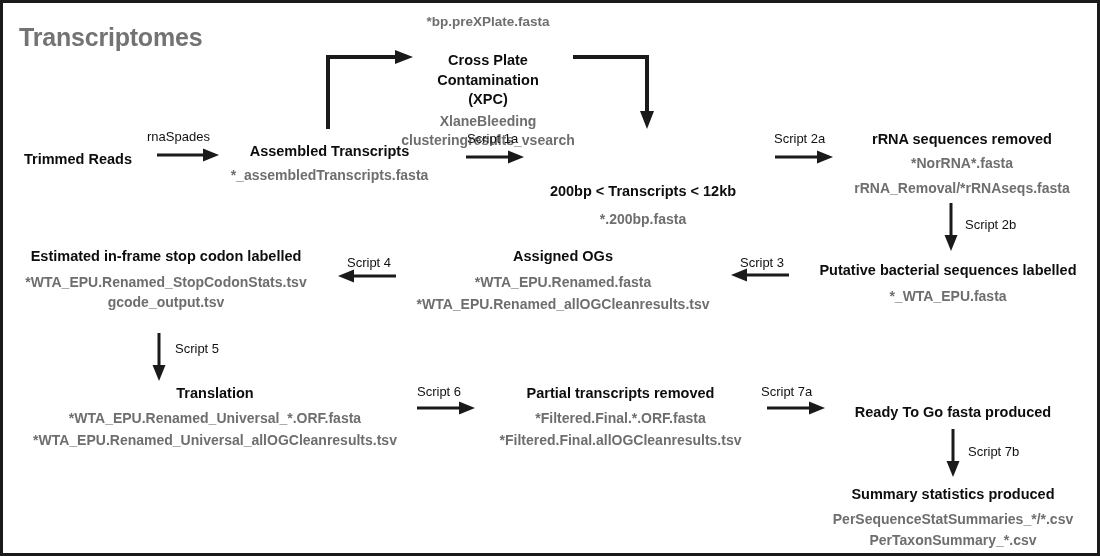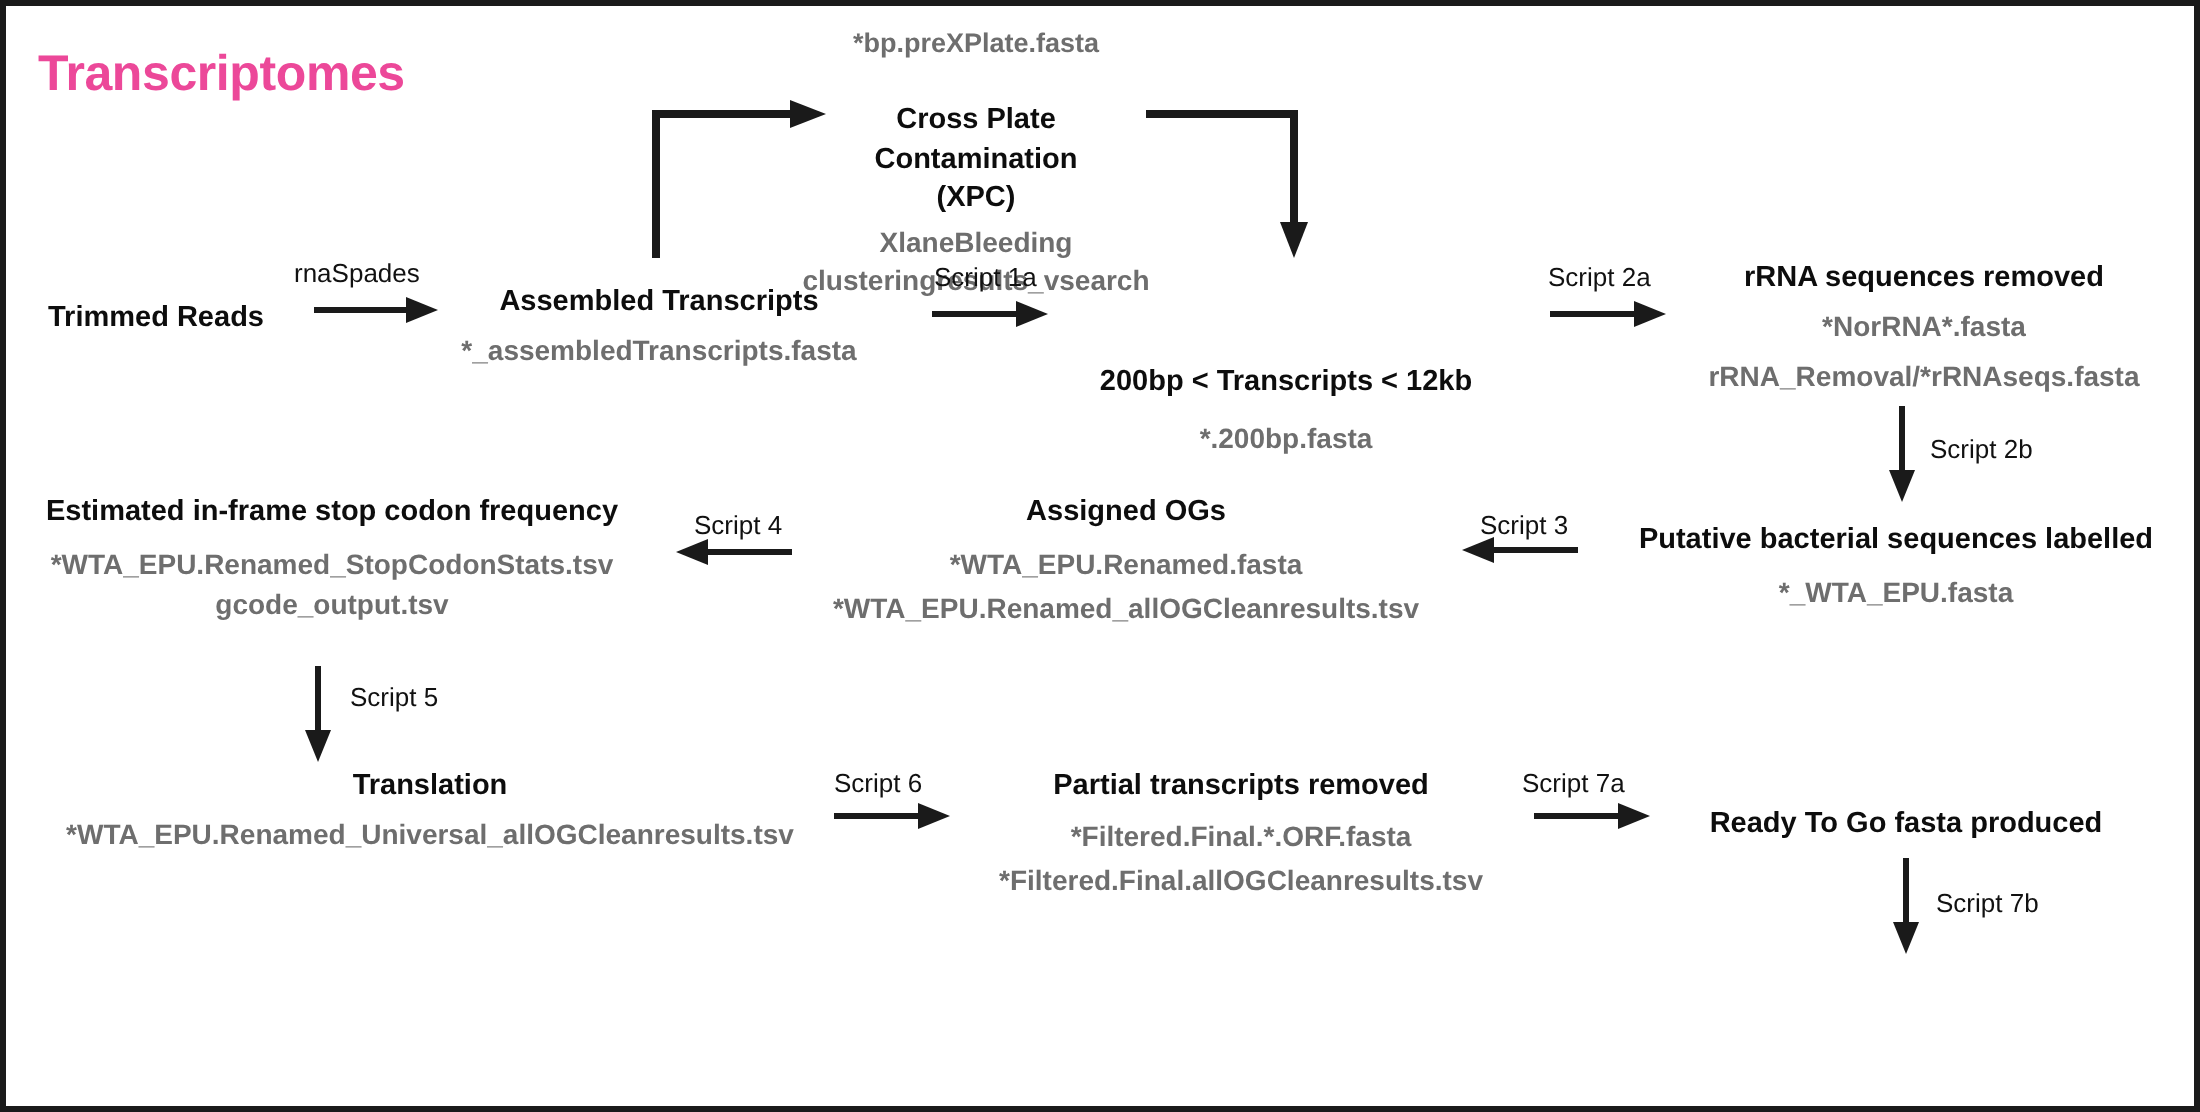--- a/index.html
+++ b/index.html
@@ -20,21 +20,21 @@
   }
   .node {
     position: absolute;
     text-align: center;
     line-height: 1.35;
   }
   .title {
     position: absolute;
     font-size: 25px;
     font-weight: bold;
-    color: #ec4899;
+    color: #737373;
     letter-spacing: -0.2px;
   }
   .hdr {
     font-size: 14.5px;
     font-weight: bold;
     color: #0d0d0d;
     white-space: nowrap;
   }
   .file {
     font-size: 14px;
@@ -163,35 +163,36 @@
 
   <div class="lbl" style="left:344px; top:252px;">Script 4</div>
   <div class="arrow-h" style="left:333px; top:264px;">
     <svg width="62" height="18" viewBox="0 0 62 18">
       <line x1="60" y1="9" x2="14" y2="9" stroke="#1a1a1a" stroke-width="3"></line>
       <polygon points="2,9 18,2.5 18,15.5" fill="#1a1a1a"></polygon>
     </svg>
   </div>
 
   <div class="node" id="n-stopcodon" style="left:2px; top:244px; width:322px;">
-    <div class="hdr">Estimated in-frame stop codon frequency</div>
+    <div class="hdr">Estimated in-frame stop codon labelled</div>
     <div class="file" style="margin-top:6px;">*WTA_EPU.Renamed_StopCodonStats.tsv</div>
     <div class="file" style="margin-top:2px;">gcode_output.tsv</div>
   </div>
 
   <div class="arrow-v" style="left:146px; top:328px;">
     <svg width="20" height="52" viewBox="0 0 20 52">
       <line x1="10" y1="2" x2="10" y2="38" stroke="#1a1a1a" stroke-width="3"></line>
       <polygon points="10,50 3.5,34 16.5,34" fill="#1a1a1a"></polygon>
     </svg>
   </div>
   <div class="lbl" style="left:172px; top:338px;">Script 5</div>
 
   <div class="node" id="n-translation" style="left:0px; top:381px; width:424px;">
     <div class="hdr">Translation</div>
+    <div class="file" style="margin-top:5px;">*WTA_EPU.Renamed_Universal_*.ORF.fasta</div>
     <div class="file" style="margin-top:4px;">*WTA_EPU.Renamed_Universal_allOGCleanresults.tsv</div>
   </div>
 
   <div class="lbl" style="left:414px; top:381px;">Script 6</div>
   <div class="arrow-h" style="left:412px; top:396px;">
     <svg width="62" height="18" viewBox="0 0 62 18">
       <line x1="2" y1="9" x2="48" y2="9" stroke="#1a1a1a" stroke-width="3"></line>
       <polygon points="60,9 44,2.5 44,15.5" fill="#1a1a1a"></polygon>
     </svg>
   </div>
@@ -215,14 +216,19 @@
   </div>
 
   <div class="arrow-v" style="left:940px; top:424px;">
     <svg width="20" height="52" viewBox="0 0 20 52">
       <line x1="10" y1="2" x2="10" y2="38" stroke="#1a1a1a" stroke-width="3"></line>
       <polygon points="10,50 3.5,34 16.5,34" fill="#1a1a1a"></polygon>
     </svg>
   </div>
   <div class="lbl" style="left:965px; top:441px;">Script 7b</div>
 
+  <div class="node" id="n-summary" style="left:810px; top:482px; width:280px;">
+    <div class="hdr">Summary statistics produced</div>
+    <div class="file" style="margin-top:5px;">PerSequenceStatSummaries_*/*.csv</div>
+    <div class="file" style="margin-top:3px;">PerTaxonSummary_*.csv</div>
+  </div>
 
 </div>
 
 </body></html>

